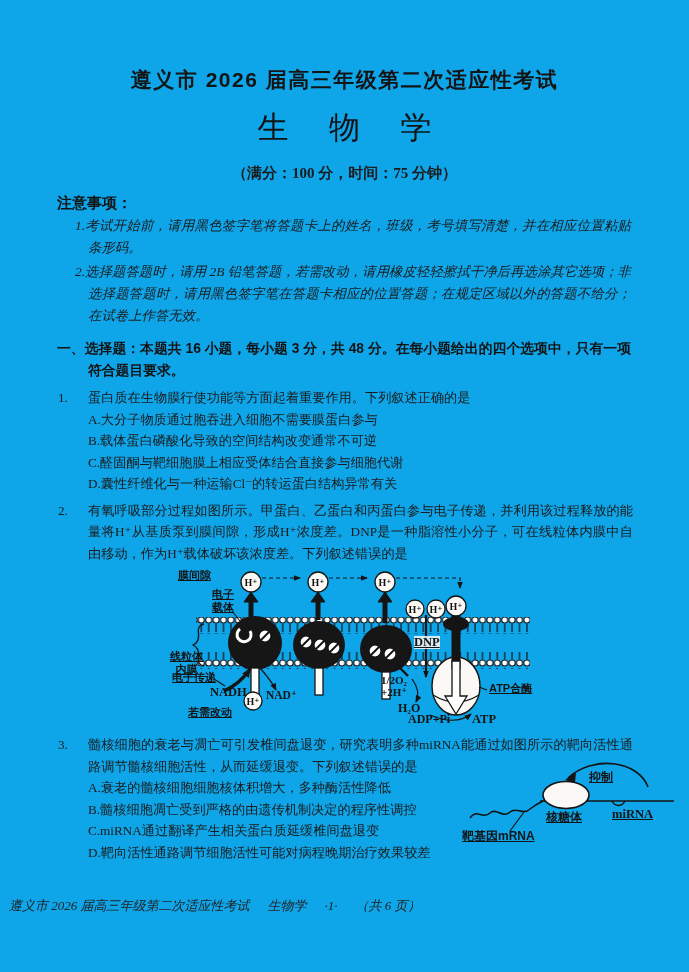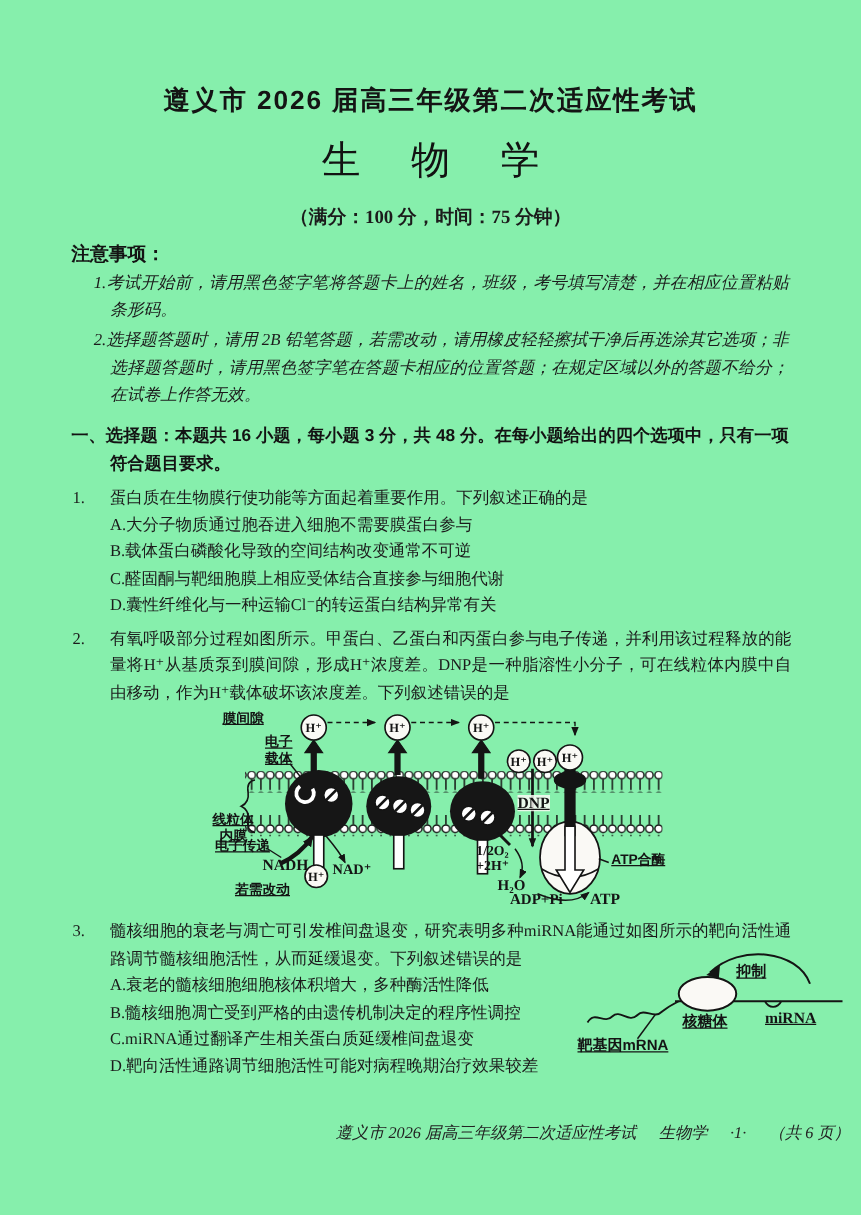--- a/index.html
+++ b/index.html
@@ -1,18 +1,18 @@
 <!DOCTYPE html>
 <html><head>
 <meta charset="utf-8">
 <style>
   html,body { margin:0; padding:0; background:#d8d8d4; }
   .page {
     position:relative; width:689px; height:972px; margin:0 auto;
-    background:#86efac;
+    background:#0ea5e9;
     color:#1b1b1b;
     font-family:"Liberation Serif","DejaVu Serif",serif;
     overflow:hidden;
   }
   .hei { font-family:"Liberation Sans","DejaVu Sans",sans-serif; }
 
   .title {
     padding-top:66px; text-align:center;
     font-size:21px; font-weight:bold; letter-spacing:1.5px; color:#141414;
   }
@@ -55,21 +55,21 @@
   .m-lab.wrap { white-space:normal; text-align:center; }
   .m-lab.ser { font-family:"Liberation Serif","DejaVu Serif",serif; font-size:12.5px; }
   .svgt { font-family:"Liberation Serif","DejaVu Serif",serif; font-weight:bold; fill:#141414; }
 
   
   .q3 .qbody { position:relative; }
   .mirna { position:absolute; left:374px; top:20px; width:245px; height:104px; }
   .mirna svg { position:absolute; left:0; top:0; }
 
   .footer {
-    position:absolute; left:0; right:0; top:897px; text-align:right;
+    position:absolute; left:0; right:0; top:897px; text-align:left;
     font-style:italic; font-size:13px; color:#222;
   }
   .footer span { margin:0 9px; }
 </style>
 </head>
 <body>
 
 <div class="page">
 
   <div class="title hei">遵义市 2026 届高三年级第二次适应性考试</div>

